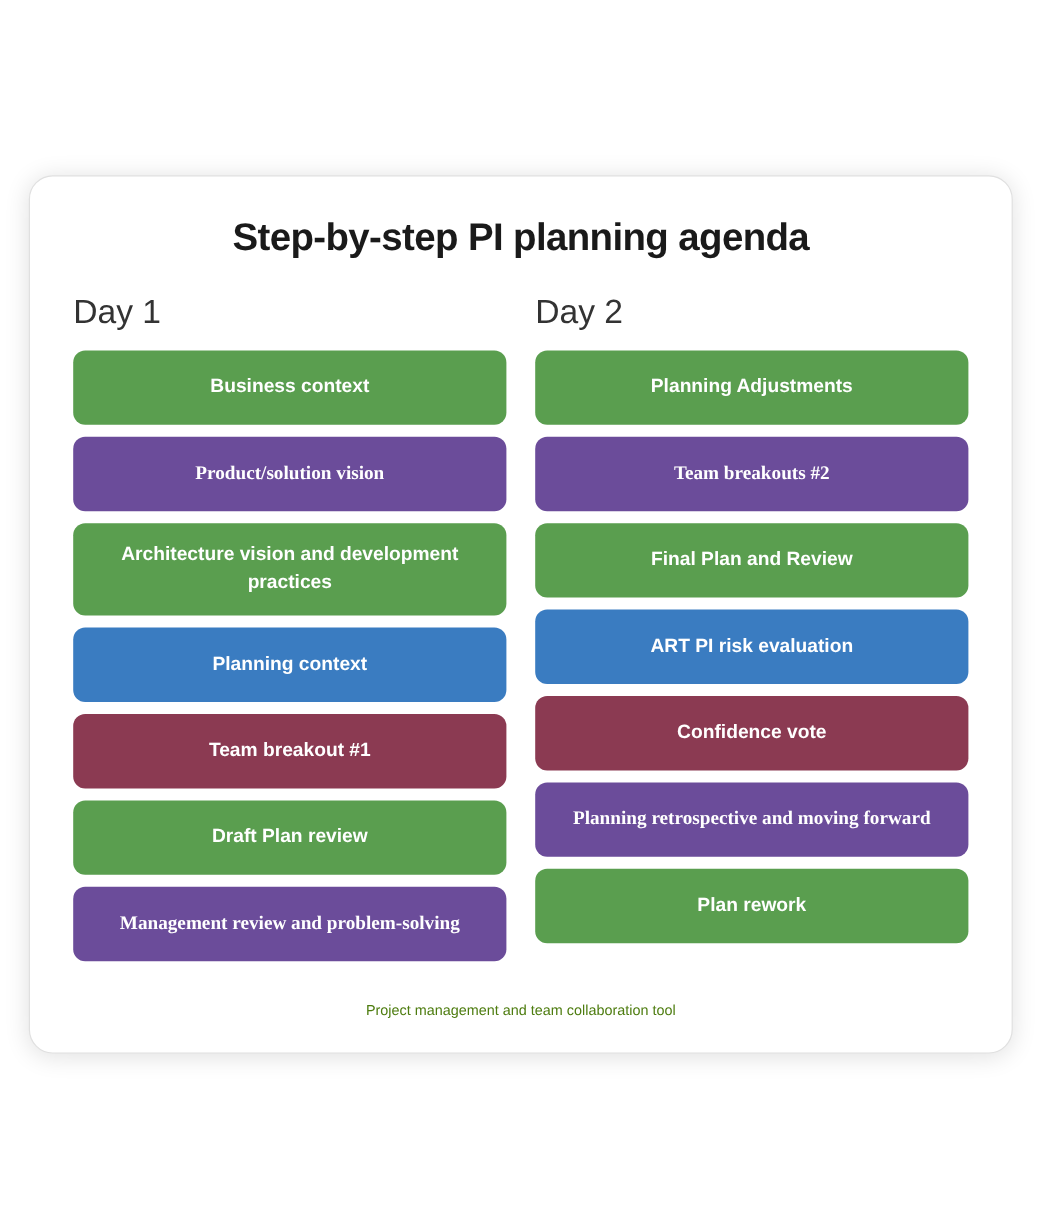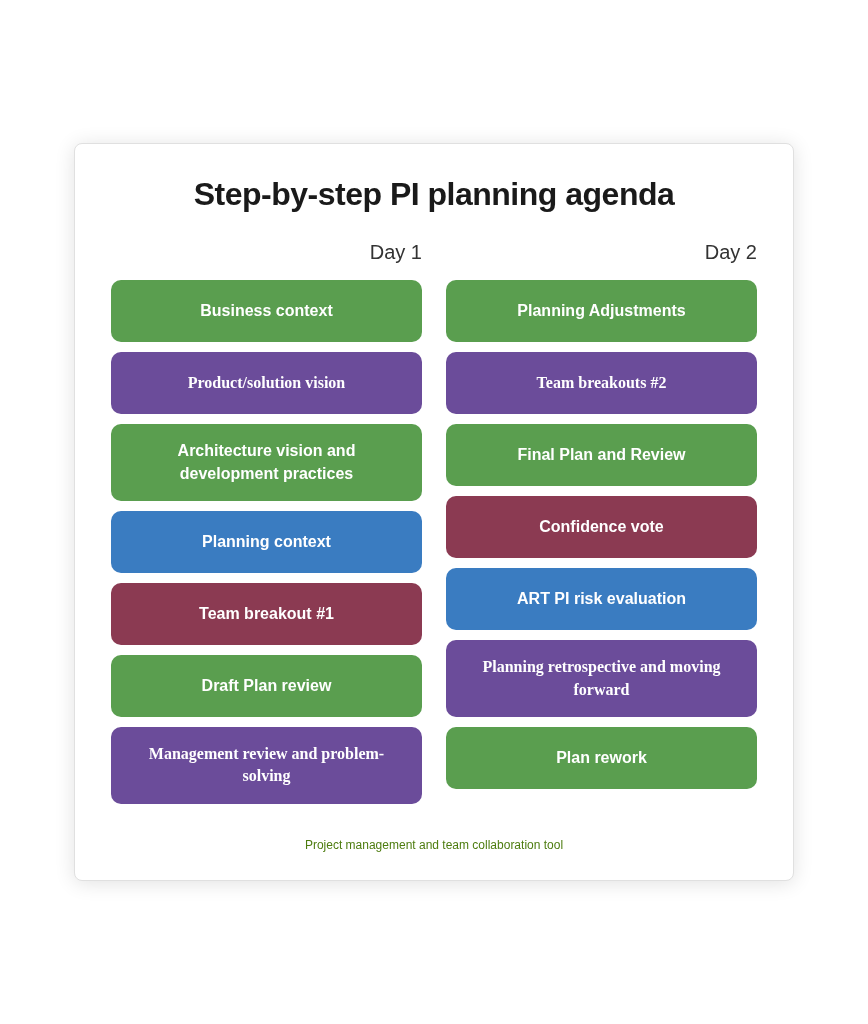--- a/index.html
+++ b/index.html
@@ -6,23 +6,23 @@
     body {
       width: 868px;
       min-height: 1024px;
       background: white;
       font-family: 'Arial', sans-serif;
       display: flex;
       align-items: center;
       justify-content: center;
     }
     .card {
-      width: 720px;
+      width: 820px;
       background: white;
-      border-radius: 8px;
+      border-radius: 20px;
       box-shadow: 0 2px 20px rgba(0,0,0,0.12);
       padding: 32px 36px 28px 36px;
       border: 1.5px solid #e0e0e0;
     }
     .main-title {
       text-align: center;
       font-size: 32px;
       font-weight: 900;
       color: #1a1a1a;
       margin-bottom: 28px;
@@ -33,22 +33,22 @@
       gap: 24px;
       justify-content: space-between;
     }
     .column {
       flex: 1;
       display: flex;
       flex-direction: column;
       gap: 0;
     }
     .day-label {
-      text-align: right;
-      font-size: 20px;
+      text-align: left;
+      font-size: 28px;
       font-weight: 400;
       color: #333;
       margin-bottom: 16px;
     }
     .agenda-item {
       border-radius: 10px;
       padding: 16px 18px;
       text-align: center;
       font-size: 16px;
       font-weight: 600;
@@ -115,22 +115,22 @@
         <div class="agenda-item green">Draft Plan review</div>
         <div class="agenda-item purple">Management review and problem-solving</div>
       </div>
 
     <div class="column">
       <div class="day-label">Day 2</div>
 
     <div class="agenda-item green">Planning Adjustments</div>
         <div class="agenda-item purple">Team breakouts #2</div>
         <div class="agenda-item green">Final Plan and Review</div>
+        <div class="agenda-item blue">ART PI risk evaluation</div>
         <div class="agenda-item maroon">Confidence vote</div>
-        <div class="agenda-item blue">ART PI risk evaluation</div>
         <div class="agenda-item purple">Planning retrospective and moving forward</div>
         <div class="agenda-item green">Plan rework</div>
       </div>
   </div>
 
   <div class="footer">
     <div class="footer-tagline">Project management and team collaboration tool</div>
   </div>
 </div>
 

